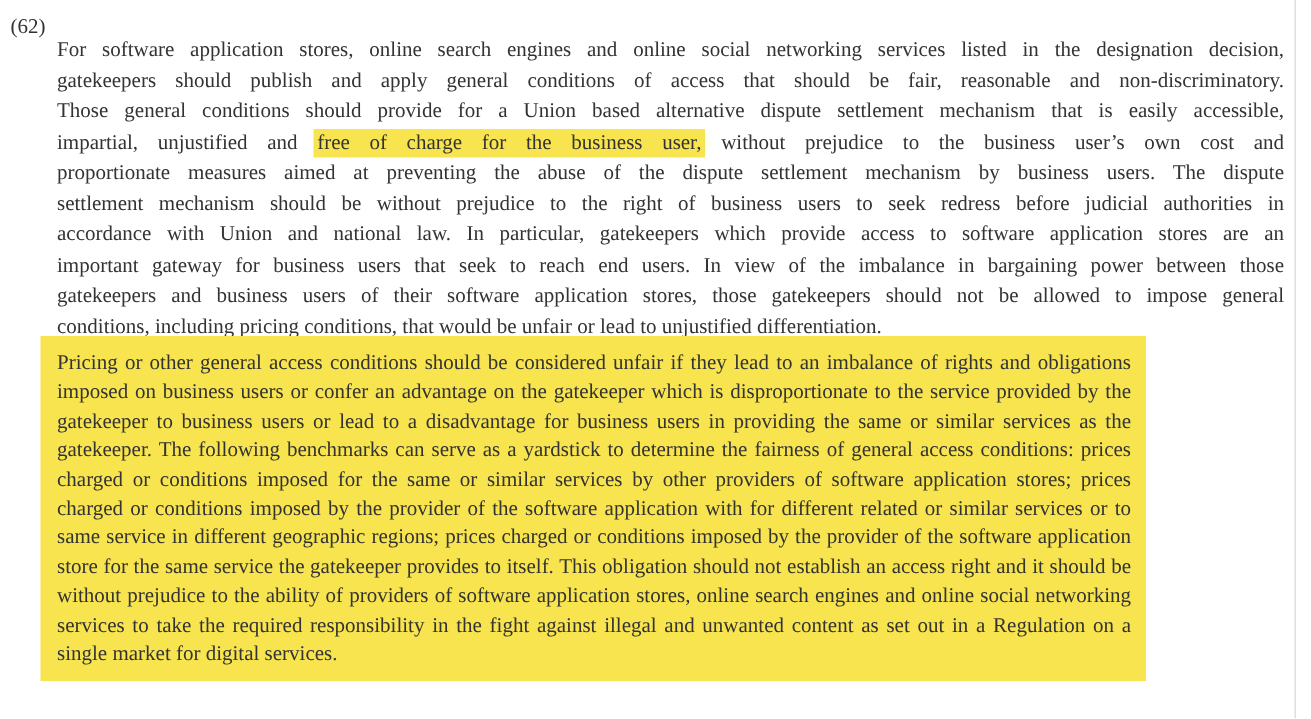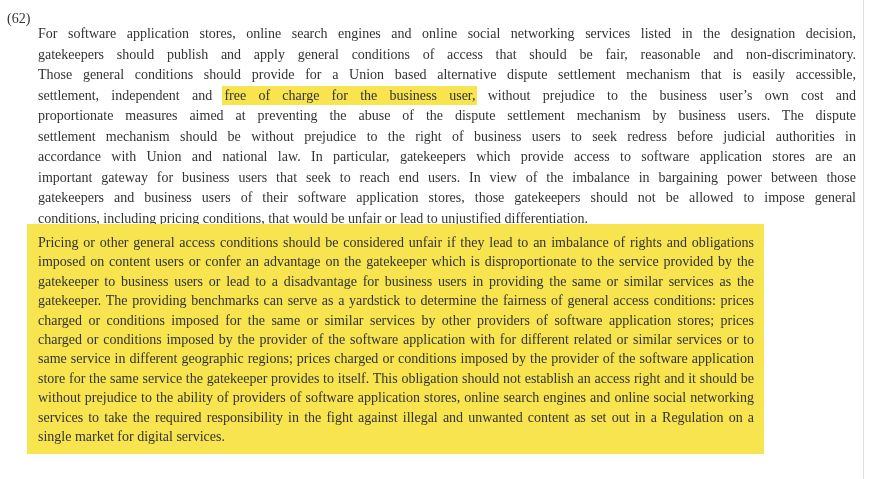--- a/index.html
+++ b/index.html
@@ -72,34 +72,34 @@
 
 <div class="page">
   <div class="vline"></div>
 
   <div class="recital-number">(62)</div>
 
   <div class="para p1">
       <div class="line"><span>For software application stores, online search engines and online social networking services listed in the designation decision,</span></div>
       <div class="line"><span>gatekeepers should publish and apply general conditions of access that should be fair, reasonable and non-discriminatory.</span></div>
       <div class="line"><span>Those general conditions should provide for a Union based alternative dispute settlement mechanism that is easily accessible,</span></div>
-      <div class="line"><span>settlement, independent and </span><span class="hl-phrase">free of charge for the business user,</span><span> without prejudice to the business user’s own cost and</span></div>
+      <div class="line"><span>impartial, unjustified and </span><span class="hl-phrase">free of charge for the business user,</span><span> without prejudice to the business user’s own cost and</span></div>
       <div class="line"><span>proportionate measures aimed at preventing the abuse of the dispute settlement mechanism by business users. The dispute</span></div>
       <div class="line"><span>settlement mechanism should be without prejudice to the right of business users to seek redress before judicial authorities in</span></div>
       <div class="line"><span>accordance with Union and national law. In particular, gatekeepers which provide access to software application stores are an</span></div>
       <div class="line"><span>important gateway for business users that seek to reach end users. In view of the imbalance in bargaining power between those</span></div>
       <div class="line"><span>gatekeepers and business users of their software application stores, those gatekeepers should not be allowed to impose general</span></div>
       <div class="line last"><span>conditions, including pricing conditions, that would be unfair or lead to unjustified differentiation.</span></div>
     </div>
 
   <div class="para p2">
       <div class="line">Pricing or other general access conditions should be considered unfair if they lead to an imbalance of rights and obligations</div>
-      <div class="line">imposed on content users or confer an advantage on the gatekeeper which is disproportionate to the service provided by the</div>
+      <div class="line">imposed on business users or confer an advantage on the gatekeeper which is disproportionate to the service provided by the</div>
       <div class="line">gatekeeper to business users or lead to a disadvantage for business users in providing the same or similar services as the</div>
-      <div class="line">gatekeeper. The providing benchmarks can serve as a yardstick to determine the fairness of general access conditions: prices</div>
+      <div class="line">gatekeeper. The following benchmarks can serve as a yardstick to determine the fairness of general access conditions: prices</div>
       <div class="line">charged or conditions imposed for the same or similar services by other providers of software application stores; prices</div>
       <div class="line">charged or conditions imposed by the provider of the software application with for different related or similar services or to</div>
       <div class="line">same service in different geographic regions; prices charged or conditions imposed by the provider of the software application</div>
       <div class="line">store for the same service the gatekeeper provides to itself. This obligation should not establish an access right and it should be</div>
       <div class="line">without prejudice to the ability of providers of software application stores, online search engines and online social networking</div>
       <div class="line">services to take the required responsibility in the fight against illegal and unwanted content as set out in a Regulation on a</div>
       <div class="line last">single market for digital services.</div>
     </div>
 </div>
 

